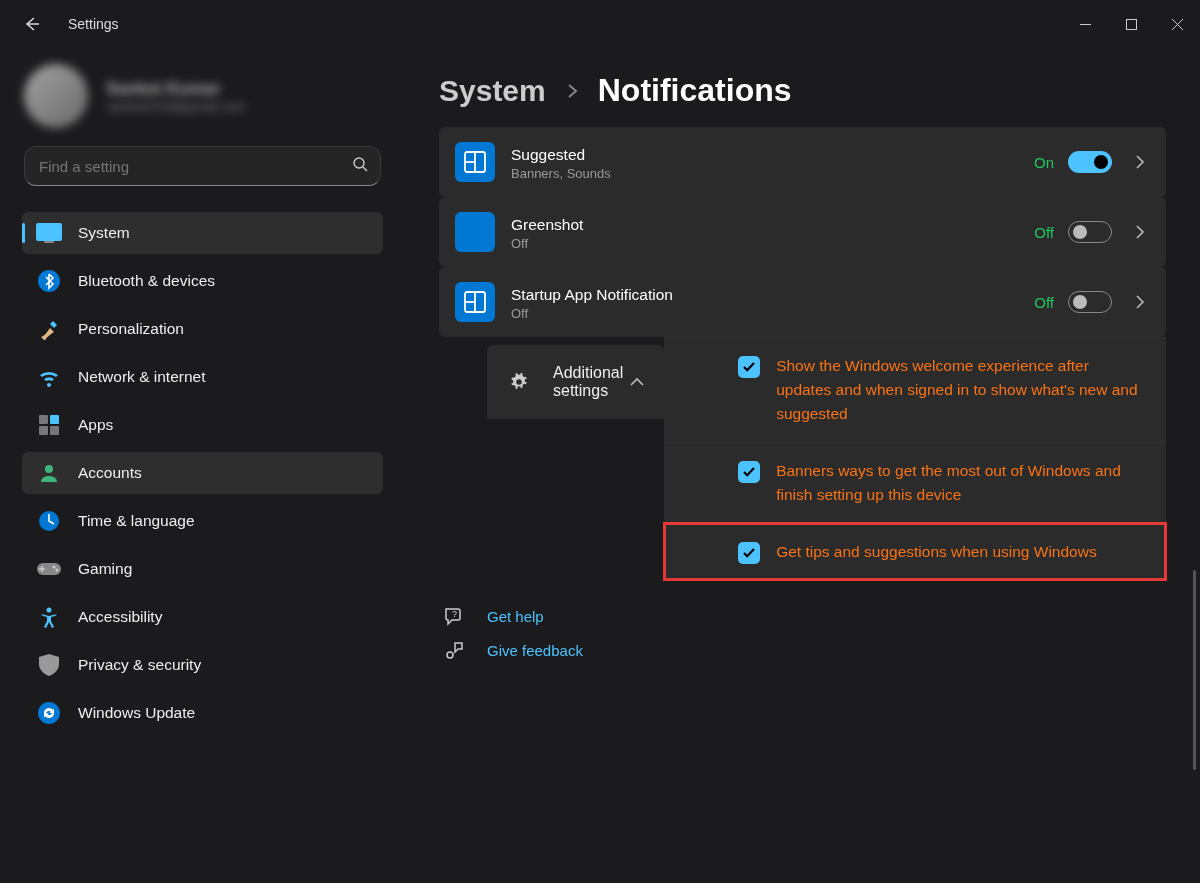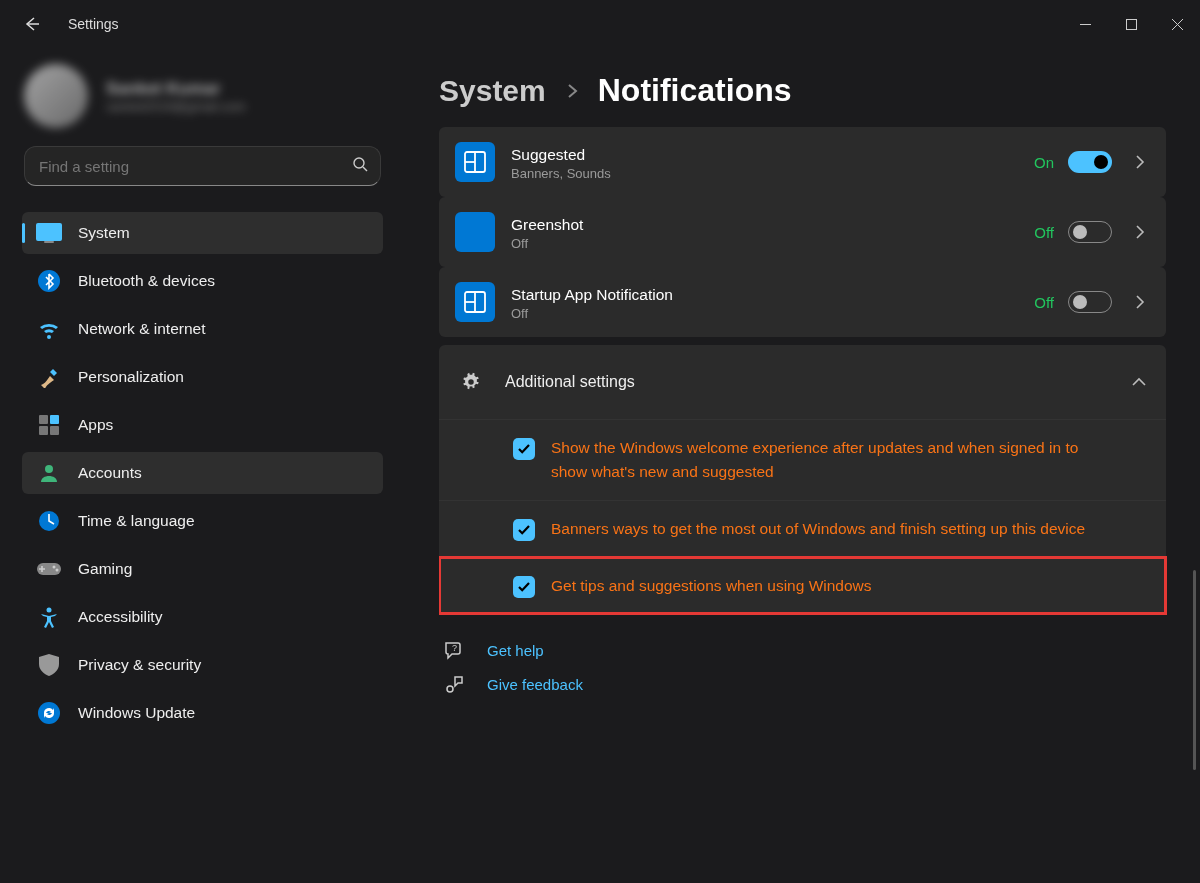--- a/index.html
+++ b/index.html
@@ -259,34 +259,34 @@
         <span class="nav-icon">
           <svg width="22" height="22" viewBox="0 0 22 22">
               <circle cx="11" cy="11" r="11" fill="#0078d4"></circle>
               <path d="M11 4 L15 8 L8 15 M8 7 L15 14 L11 18 L11 4" fill="none" stroke="#fff" stroke-width="1.6"></path>
             </svg>
         </span>
         <span>Bluetooth &amp; devices</span>
       </div>
       <div class="nav-item">
         <span class="nav-icon">
-          <svg width="24" height="24" viewBox="0 0 24 24" fill="#4cc2ff">
-              <path d="M12 18a2 2 0 100 4 2 2 0 000-4zm-5-4a9 9 0 0110 0l-2 2a6 6 0 00-6 0zm-4-4a15 15 0 0118 0l-2 2a12 12 0 00-14 0z"></path>
-            </svg>
-        </span>
-        <span>Network &amp; internet</span>
-      </div>
-      <div class="nav-item">
-        <span class="nav-icon">
           <svg width="22" height="22" viewBox="0 0 22 22">
               <path d="M3 19c3-1 5-3 9-9l4 4c-6 4-8 6-9 9z" fill="#deb887"></path>
               <path d="M15 3l4 4-3 3-4-4z" fill="#4cc2ff"></path>
             </svg>
         </span>
         <span>Personalization</span>
+      </div>
+      <div class="nav-item">
+        <span class="nav-icon">
+          <svg width="24" height="24" viewBox="0 0 24 24" fill="#4cc2ff">
+              <path d="M12 18a2 2 0 100 4 2 2 0 000-4zm-5-4a9 9 0 0110 0l-2 2a6 6 0 00-6 0zm-4-4a15 15 0 0118 0l-2 2a12 12 0 00-14 0z"></path>
+            </svg>
+        </span>
+        <span>Network &amp; internet</span>
       </div>
       <div class="nav-item">
         <span class="nav-icon">
           <svg width="22" height="22" viewBox="0 0 22 22">
               <rect x="1" y="1" width="9" height="9" rx="1" fill="#777"></rect>
               <rect x="12" y="1" width="9" height="9" rx="1" fill="#4cc2ff"></rect>
               <rect x="1" y="12" width="9" height="9" rx="1" fill="#777"></rect>
               <rect x="12" y="12" width="9" height="9" rx="1" fill="#777"></rect>
             </svg>
         </span>
@@ -413,21 +413,21 @@
         </div>
         <span class="state-label">Off</span>
         <div class="toggle off"></div>
         <span class="chevron">
           <svg width="10" height="14" viewBox="0 0 10 14" fill="none" stroke="currentColor" stroke-width="1.6">
               <path d="M2 1l6 6-6 6"></path>
             </svg>
         </span>
       </div>
 
-      <div style="display:flex;flex-direction:column;">
+      <div style="display:flex;flex-direction:row;margin-left:48px;">
         <div class="section-header">
           <span class="hdr-icon">
             <svg width="22" height="22" viewBox="0 0 24 24" fill="#ccc">
                 <path d="M10 2l.7 2.1a6 6 0 012.6 0L14 2l2 .8-.4 2.2a6 6 0 011.8 1.8l2.2-.4.8 2-2.1.7a6 6 0 010 2.6l2.1.7-.8 2-2.2-.4a6 6 0 01-1.8 1.8l.4 2.2-2 .8-.7-2.1a6 6 0 01-2.6 0L10 20l-2-.8.4-2.2a6 6 0 01-1.8-1.8l-2.2.4-.8-2 2.1-.7a6 6 0 010-2.6L3.6 9l.8-2 2.2.4A6 6 0 018.4 5.6L8 3.4zM12 9a3 3 0 100 6 3 3 0 000-6z"></path>
               </svg>
           </span>
           <span class="hdr-title">Additional settings</span>
           <span style="color:#bbb">
             <svg width="14" height="10" viewBox="0 0 14 10" fill="none" stroke="currentColor" stroke-width="1.6">
                 <path d="M1 8l6-6 6 6"></path>

